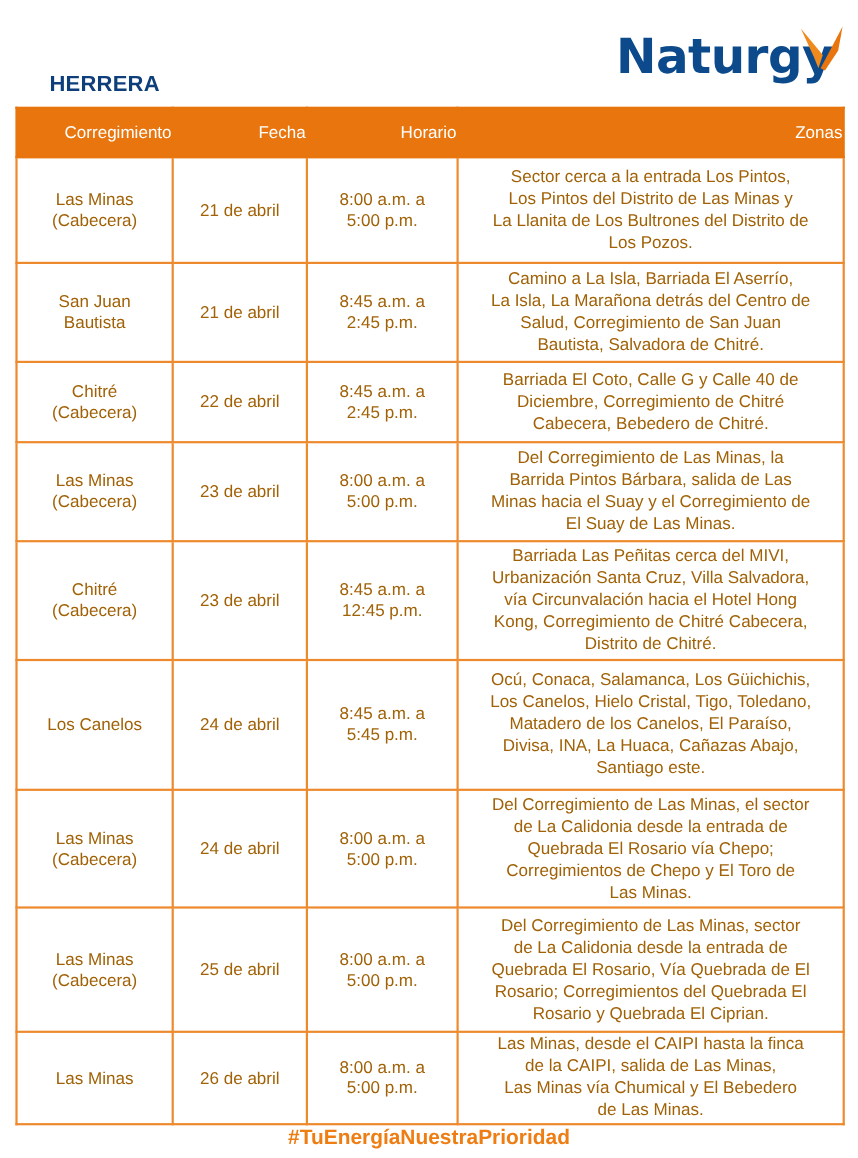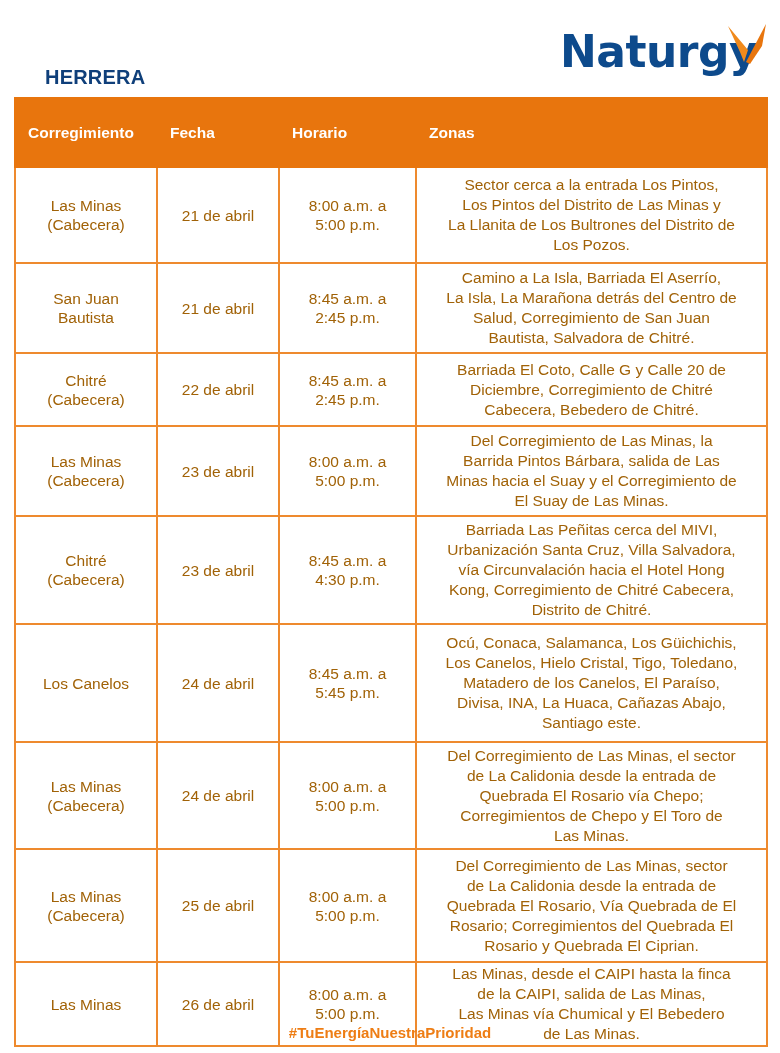--- a/index.html
+++ b/index.html
@@ -19,32 +19,32 @@
       position: absolute; left: 0; top: 4px;
       font-size: 44px; font-weight: bold; color: #0d4a8c; letter-spacing: -0.5px;
       font-family: "DejaVu Sans", sans-serif;
     }
     .logo-mark { position: absolute; left: 166px; top: 0; width: 42px; height: 46px; }
     table.sched {
       position: absolute; left: 14px; top: 97px; width: 752px;
       border-collapse: collapse; table-layout: fixed;
     }
     table.sched th {
-      background: #e8750d; color: #ffffff; font-size: 15.5px; font-weight: bold;
-      height: 43px; padding: 12px; text-align: left;
+      background: #e8750d; color: #ffffff; font-size: 15.5px; font-weight: normal;
+      height: 43px; padding: 0; text-align: right;
       border: 2px solid #e8750d;
     }
     table.sched td {
       border: 2px solid #ee8a2e; text-align: center; vertical-align: middle;
       font-size: 15.5px; line-height: 19px; color: #a16207; padding: 0 6px;
     }
     table.sched td.zona { font-size: 15.5px; line-height: 20px; padding: 0 8px; }
     .hashtag {
       position: absolute; left: 0; width: 780px; top: 1024px; text-align: center;
-      font-size: 15px; font-weight: bold; color: #ee7d14;
+      font-size: 19px; font-weight: bold; color: #ee7d14;
     }
   </style>
 </head>
 <body>
 
 <div class="region">HERRERA</div>
 
 <div class="logo">
   <span class="logo-text">Naturgy</span>
   <svg class="logo-mark" viewBox="0 0 42 46">
@@ -107,21 +107,21 @@
         <td>
           <div>Chitré</div>
           <div>(Cabecera)</div>
         </td>
         <td>22 de abril</td>
         <td>
           <div>8:45 a.m. a</div>
           <div>2:45 p.m.</div>
         </td>
         <td class="zona">
-          <div>Barriada El Coto, Calle G y Calle 20 de</div>
+          <div>Barriada El Coto, Calle G y Calle 40 de</div>
           <div>Diciembre, Corregimiento de Chitré</div>
           <div>Cabecera, Bebedero de Chitré.</div>
         </td>
       </tr>
       <tr style="height: 90px;">
         <td>
           <div>Las Minas</div>
           <div>(Cabecera)</div>
         </td>
         <td>23 de abril</td>
@@ -137,21 +137,21 @@
         </td>
       </tr>
       <tr style="height: 108px;">
         <td>
           <div>Chitré</div>
           <div>(Cabecera)</div>
         </td>
         <td>23 de abril</td>
         <td>
           <div>8:45 a.m. a</div>
-          <div>4:30 p.m.</div>
+          <div>12:45 p.m.</div>
         </td>
         <td class="zona">
           <div>Barriada Las Peñitas cerca del MIVI,</div>
           <div>Urbanización Santa Cruz, Villa Salvadora,</div>
           <div>vía Circunvalación hacia el Hotel Hong</div>
           <div>Kong, Corregimiento de Chitré Cabecera,</div>
           <div>Distrito de Chitré.</div>
         </td>
       </tr>
       <tr style="height: 118px;">

